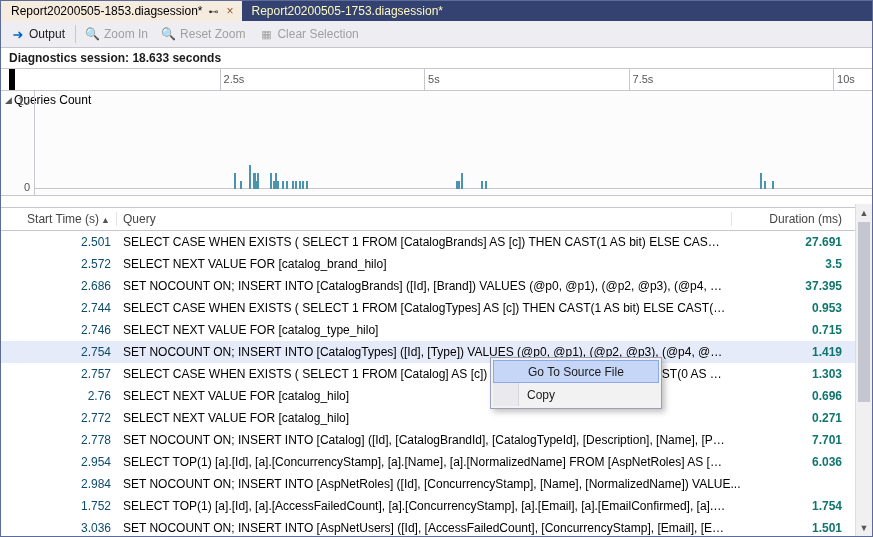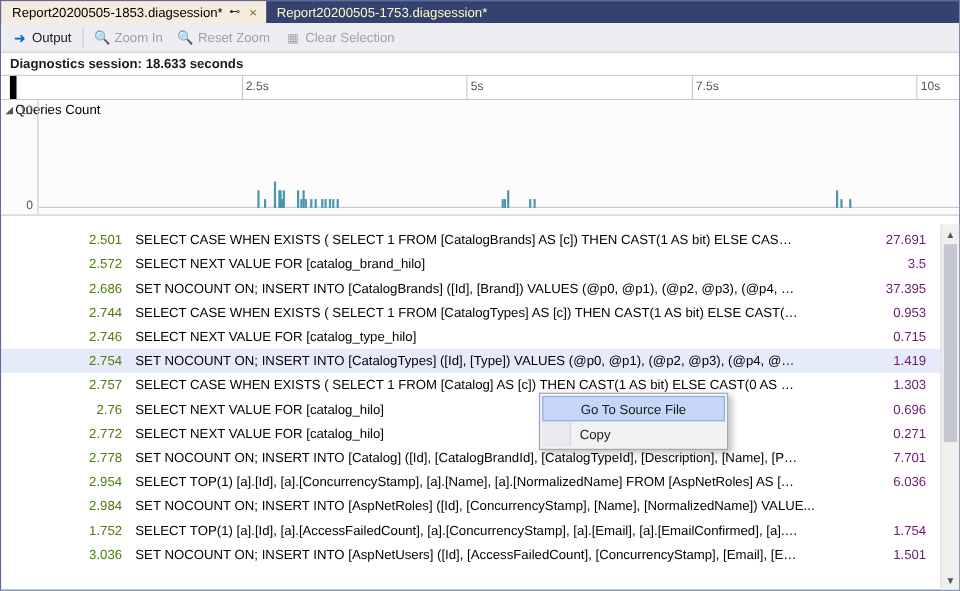--- a/index.html
+++ b/index.html
@@ -192,23 +192,23 @@
 
   .tbody { }
   .trow {
     display: flex;
     height: 22px;
     align-items: center;
     font-size: 12px;
     white-space: nowrap;
     overflow: hidden;
   }
-  .trow .col-start { color: #4d7c0f; }
+  .trow .col-start { color: #0c4a6e; }
   .trow .col-query { color: #000; overflow: hidden; text-overflow: ellipsis; }
-  .trow .col-dur { color: #701a75; }
+  .trow .col-dur { color: #0f766e; font-weight: bold; }
   .trow.selected { background: #e6ebfa; }
 
   
   .scrollbar {
     position: absolute;
     right: 1px;
     top: 204px;
     bottom: 1px;
     width: 17px;
     background: #f0f0f0;
@@ -361,20 +361,31 @@
       <div class="bar" style="left: 425.674px; height: 16.2px;"></div>
       <div class="bar" style="left: 446.4px; height: 8.1px;"></div>
       <div class="bar" style="left: 449.589px; height: 8.1px;"></div>
       <div class="bar" style="left: 725.4px; height: 16.2px;"></div>
       <div class="bar" style="left: 728.589px; height: 8.1px;"></div>
       <div class="bar" style="left: 736.56px; height: 8.1px;"></div>
     </div>
 </div>
 
 <div class="table-wrap" style="margin-top:10px;">
+  <div class="thead">
+    <div class="col-start">
+      <span>Start Time (s)</span><span class="sort-arrow">▲</span>
+    </div>
+    <div class="col-query">
+      <span>Query</span>
+    </div>
+    <div class="col-dur">
+      <span>Duration (ms)</span>
+    </div>
+  </div>
   <div class="tbody">
       <div class="trow">
         <div class="col-start">2.501</div>
         <div class="col-query">SELECT CASE WHEN EXISTS ( SELECT 1 FROM [CatalogBrands] AS [c]) THEN CAST(1 AS bit) ELSE CAST(0 AS bit)...</div>
         <div class="col-dur">27.691</div>
       </div>
       <div class="trow">
         <div class="col-start">2.572</div>
         <div class="col-query">SELECT NEXT VALUE FOR [catalog_brand_hilo]</div>
         <div class="col-dur">3.5</div>

